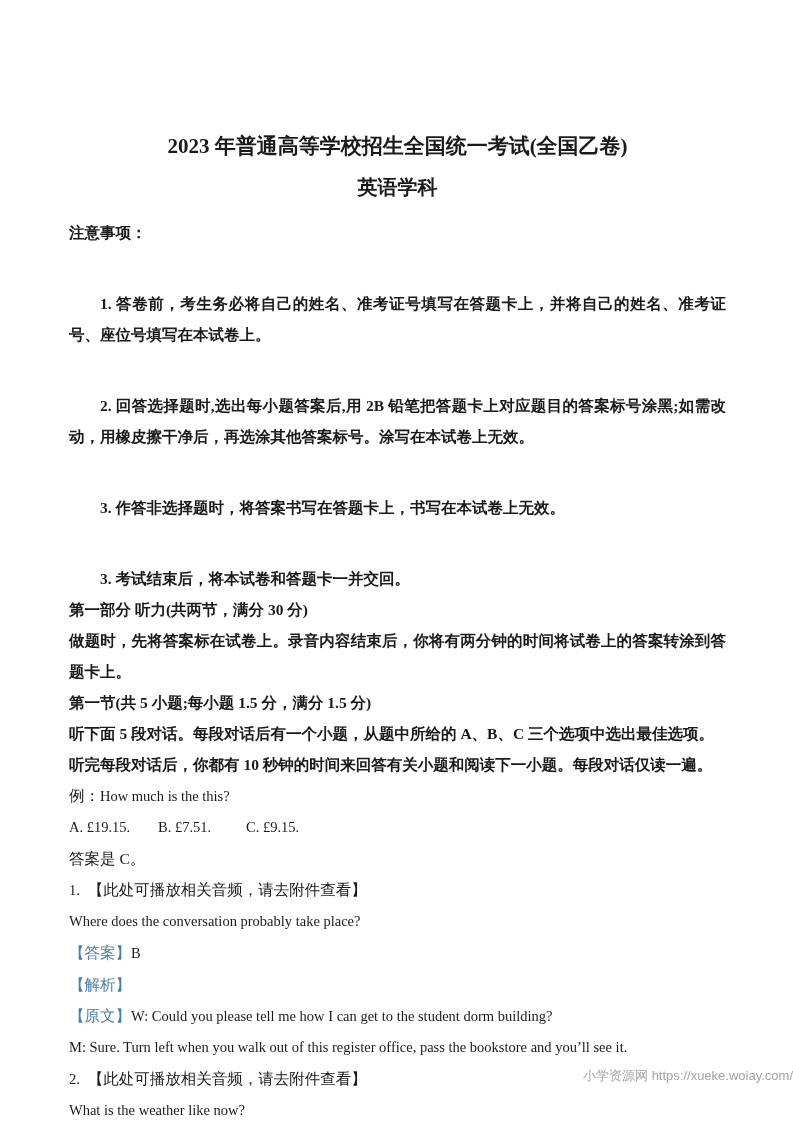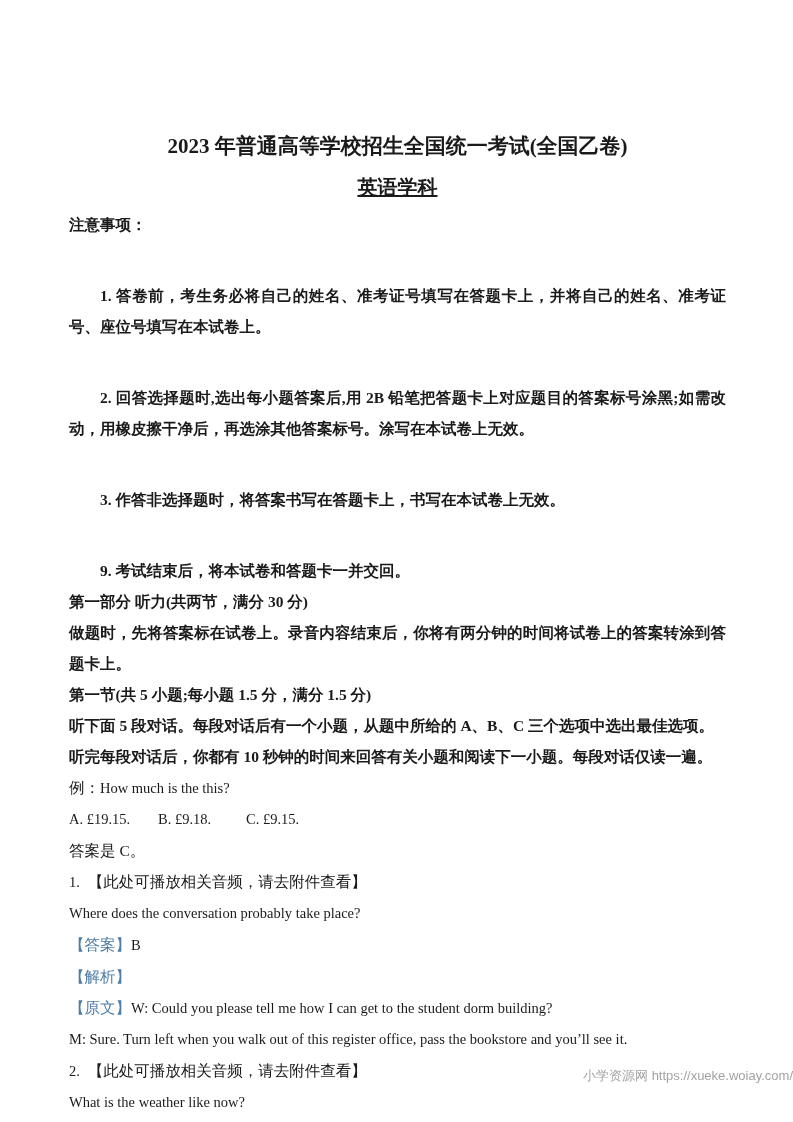--- a/index.html
+++ b/index.html
@@ -27,24 +27,23 @@
     font-weight: bold;
     font-size: 21px;
     line-height: 32px;
   }
   .subtitle {
     text-align: center;
     font-weight: bold;
     font-size: 20px;
     line-height: 32px;
     margin-top: 9px;
-    text-decoration: underline;
   }
   .notice-heading {
-    margin-top: 6px;
+    margin-top: 14px;
   }
   .zh-bold {
     font-weight: bold;
     font-size: 15.5px;
     text-align: justify;
   }
   .zh {
     font-size: 15.5px;
     font-weight: normal;
   }
@@ -84,34 +83,34 @@
 <div class="doc">
 
   <div class="title">2023 年普通高等学校招生全国统一考试(全国乙卷)</div>
   <div class="subtitle">英语学科</div>
 
   <div class="line zh-bold notice-heading">注意事项：</div>
 
   <p class="line zh-bold indent">1. 答卷前，考生务必将自己的姓名、准考证号填写在答题卡上，并将自己的姓名、准考证号、座位号填写在本试卷上。</p>
   <p class="line zh-bold indent">2. 回答选择题时,选出每小题答案后,用 2B 铅笔把答题卡上对应题目的答案标号涂黑;如需改动，用橡皮擦干净后，再选涂其他答案标号。涂写在本试卷上无效。</p>
   <p class="line zh-bold indent">3. 作答非选择题时，将答案书写在答题卡上，书写在本试卷上无效。</p>
-  <p class="line zh-bold indent">9. 考试结束后，将本试卷和答题卡一并交回。</p>
+  <p class="line zh-bold indent">3. 考试结束后，将本试卷和答题卡一并交回。</p>
 
   <div class="line zh-bold">第一部分 听力(共两节，满分 30 分)</div>
   <p class="line zh-bold">做题时，先将答案标在试卷上。录音内容结束后，你将有两分钟的时间将试卷上的答案转涂到答题卡上。</p>
 
   <div class="line zh-bold">第一节(共 5 小题;每小题 1.5 分，满分 1.5 分)</div>
   <p class="line zh-bold">听下面 5 段对话。每段对话后有一个小题，从题中所给的 A、B、C 三个选项中选出最佳选项。</p>
   <p class="line zh-bold">听完每段对话后，你都有 10 秒钟的时间来回答有关小题和阅读下一小题。每段对话仅读一遍。</p>
 
   <div class="line en"><span class="zh">例：</span><span>How much is the this?</span></div>
 
   <div class="line en opts-row-narrow">
     <span>A. £19.15.</span>
-    <span>B. £9.18.</span>
+    <span>B. £7.51.</span>
     <span>C. £9.15.</span>
   </div>
 
   <div class="line zh">答案是 C。</div>
 
   <div class="line zh"><span class="en">1.</span><span>&nbsp;&nbsp;</span><span>【此处可播放相关音频，请去附件查看】</span></div>
 
   <div class="line en">Where does the conversation probably take place?</div>
 
 

